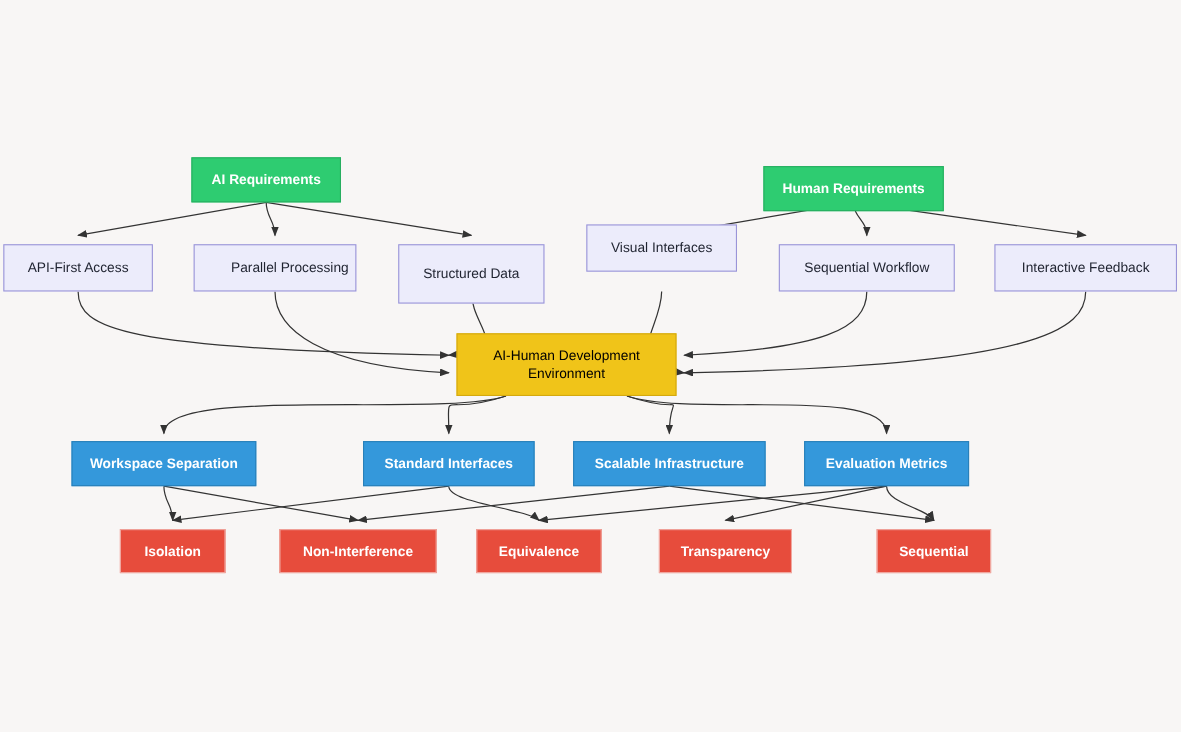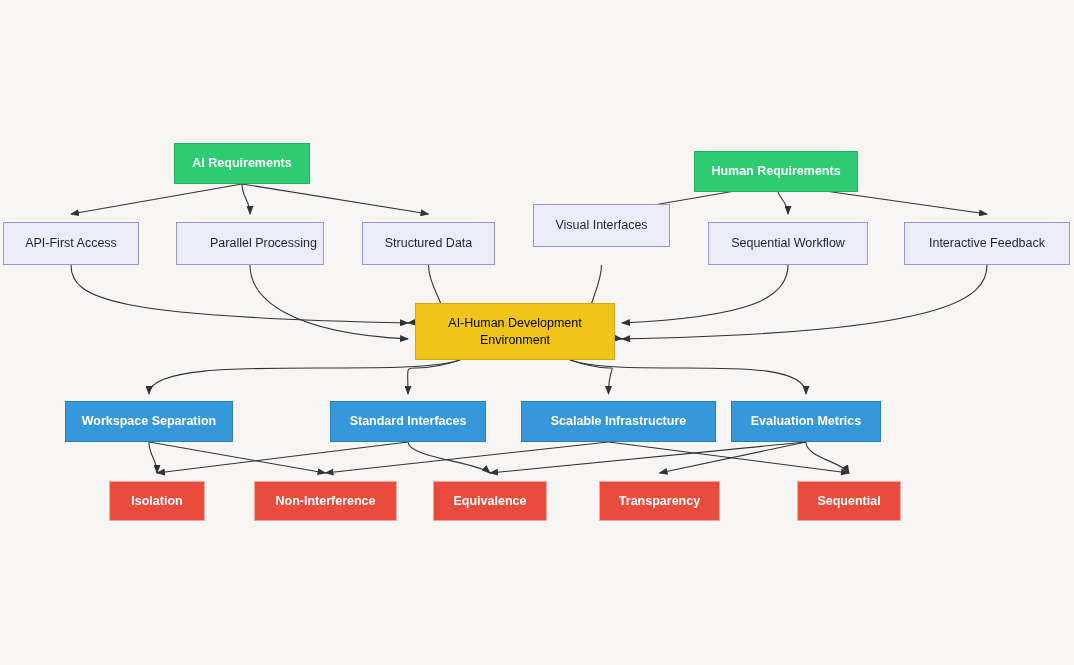--- a/index.html
+++ b/index.html
@@ -118,21 +118,21 @@
       </div>
       <div class="node n-green" style="left: 694px; top: 143px; width: 164px; height: 41px; margin-top: 8px;">
         <span class="node-label">Human Requirements</span>
       </div>
       <div class="node n-purple" style="left: 3px; top: 222px; width: 136px; height: 43px;">
         <span class="node-label">API-First Access</span>
       </div>
       <div class="node n-purple" style="left: 176px; top: 222px; width: 148px; height: 43px; justify-content: flex-end;">
         <span class="node-label">Parallel Processing</span>
       </div>
-      <div class="node n-purple" style="left: 362px; top: 222px; width: 133px; height: 43px;">
+      <div class="node n-purple" style="left: 362px; top: 222px; width: 133px; height: 54px;">
         <span class="node-label">Structured Data</span>
       </div>
       <div class="node n-purple" style="left: 533px; top: 204px; width: 137px; height: 43px;">
         <span class="node-label">Visual Interfaces</span>
       </div>
       <div class="node n-purple" style="left: 708px; top: 222px; width: 160px; height: 43px;">
         <span class="node-label">Sequential Workflow</span>
       </div>
       <div class="node n-purple" style="left: 904px; top: 222px; width: 166px; height: 43px;">
         <span class="node-label">Interactive Feedback</span>
@@ -140,21 +140,21 @@
       <div class="node n-center" style="left: 415px; top: 303px; width: 200px; height: 57px;">
         <span class="node-label">AI-Human Development
 Environment</span>
       </div>
       <div class="node n-blue" style="left: 65px; top: 401px; width: 168px; height: 41px;">
         <span class="node-label">Workspace Separation</span>
       </div>
       <div class="node n-blue" style="left: 330px; top: 401px; width: 156px; height: 41px;">
         <span class="node-label">Standard Interfaces</span>
       </div>
-      <div class="node n-blue" style="left: 521px; top: 401px; width: 195px; height: 41px;">
+      <div class="node n-blue" style="left: 521px; top: 401px; width: 175px; height: 41px;">
         <span class="node-label">Scalable Infrastructure</span>
       </div>
       <div class="node n-blue" style="left: 731px; top: 401px; width: 150px; height: 41px;">
         <span class="node-label">Evaluation Metrics</span>
       </div>
       <div class="node n-red" style="left: 109px; top: 481px; width: 96px; height: 40px;">
         <span class="node-label">Isolation</span>
       </div>
       <div class="node n-red" style="left: 254px; top: 481px; width: 143px; height: 40px;">
         <span class="node-label">Non-Interference</span>

